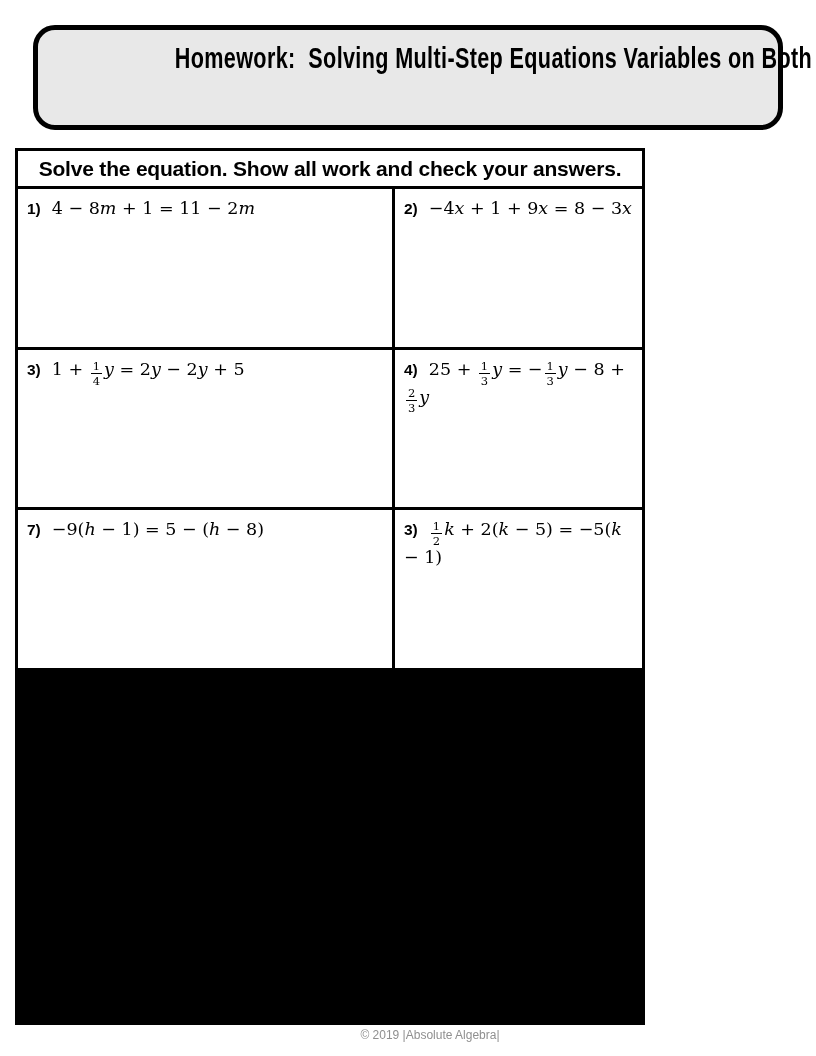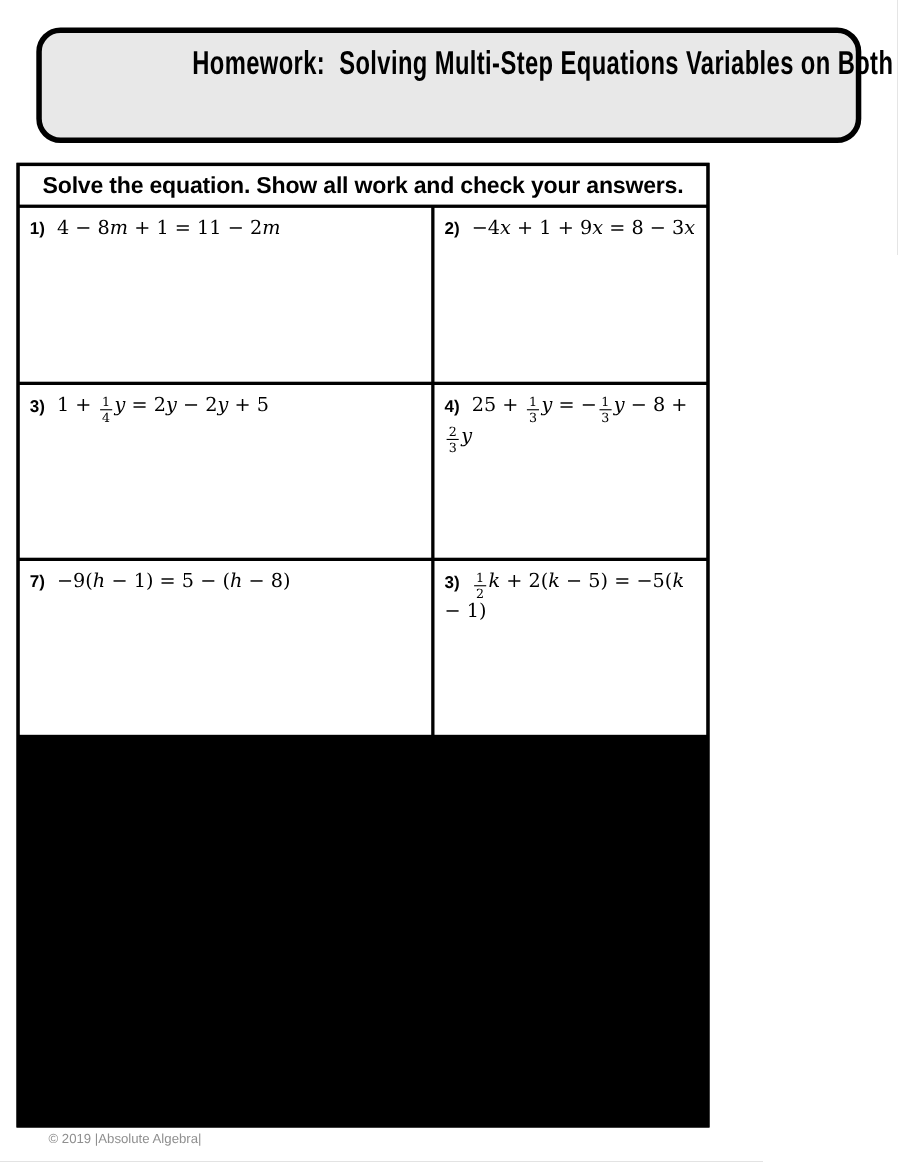--- a/index.html
+++ b/index.html
@@ -105,20 +105,21 @@
     display: block;
     font-size: 11.5px;
     padding: 1px 2px 0 2px;
   }
 
   
   .footer {
     position: absolute;
     left: 0; top: 1028px;
     width: 100%;
+    text-align: center;
     font-size: 12px;
     color: #8f8f8f;
     font-family: "Liberation Sans", sans-serif;
     padding-left: 44px;
   }
 </style>
 </head>
 <body>
 
 <div class="page">

